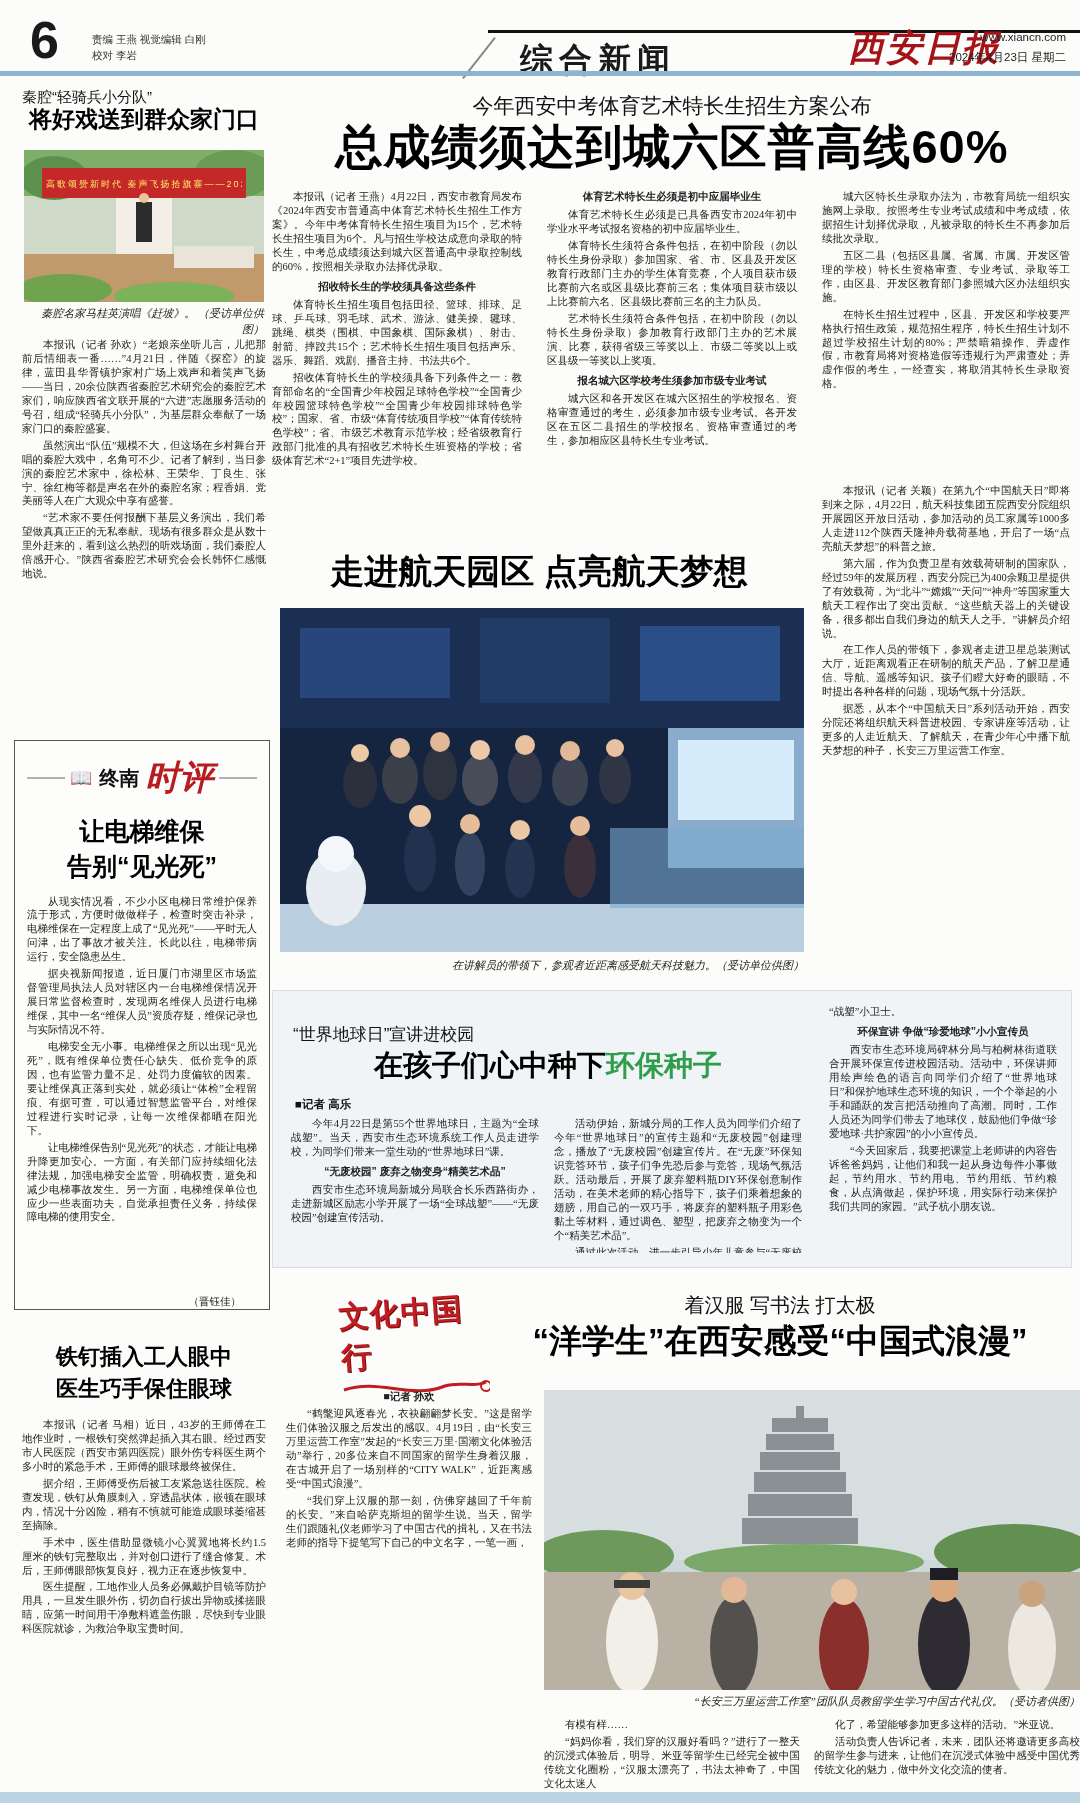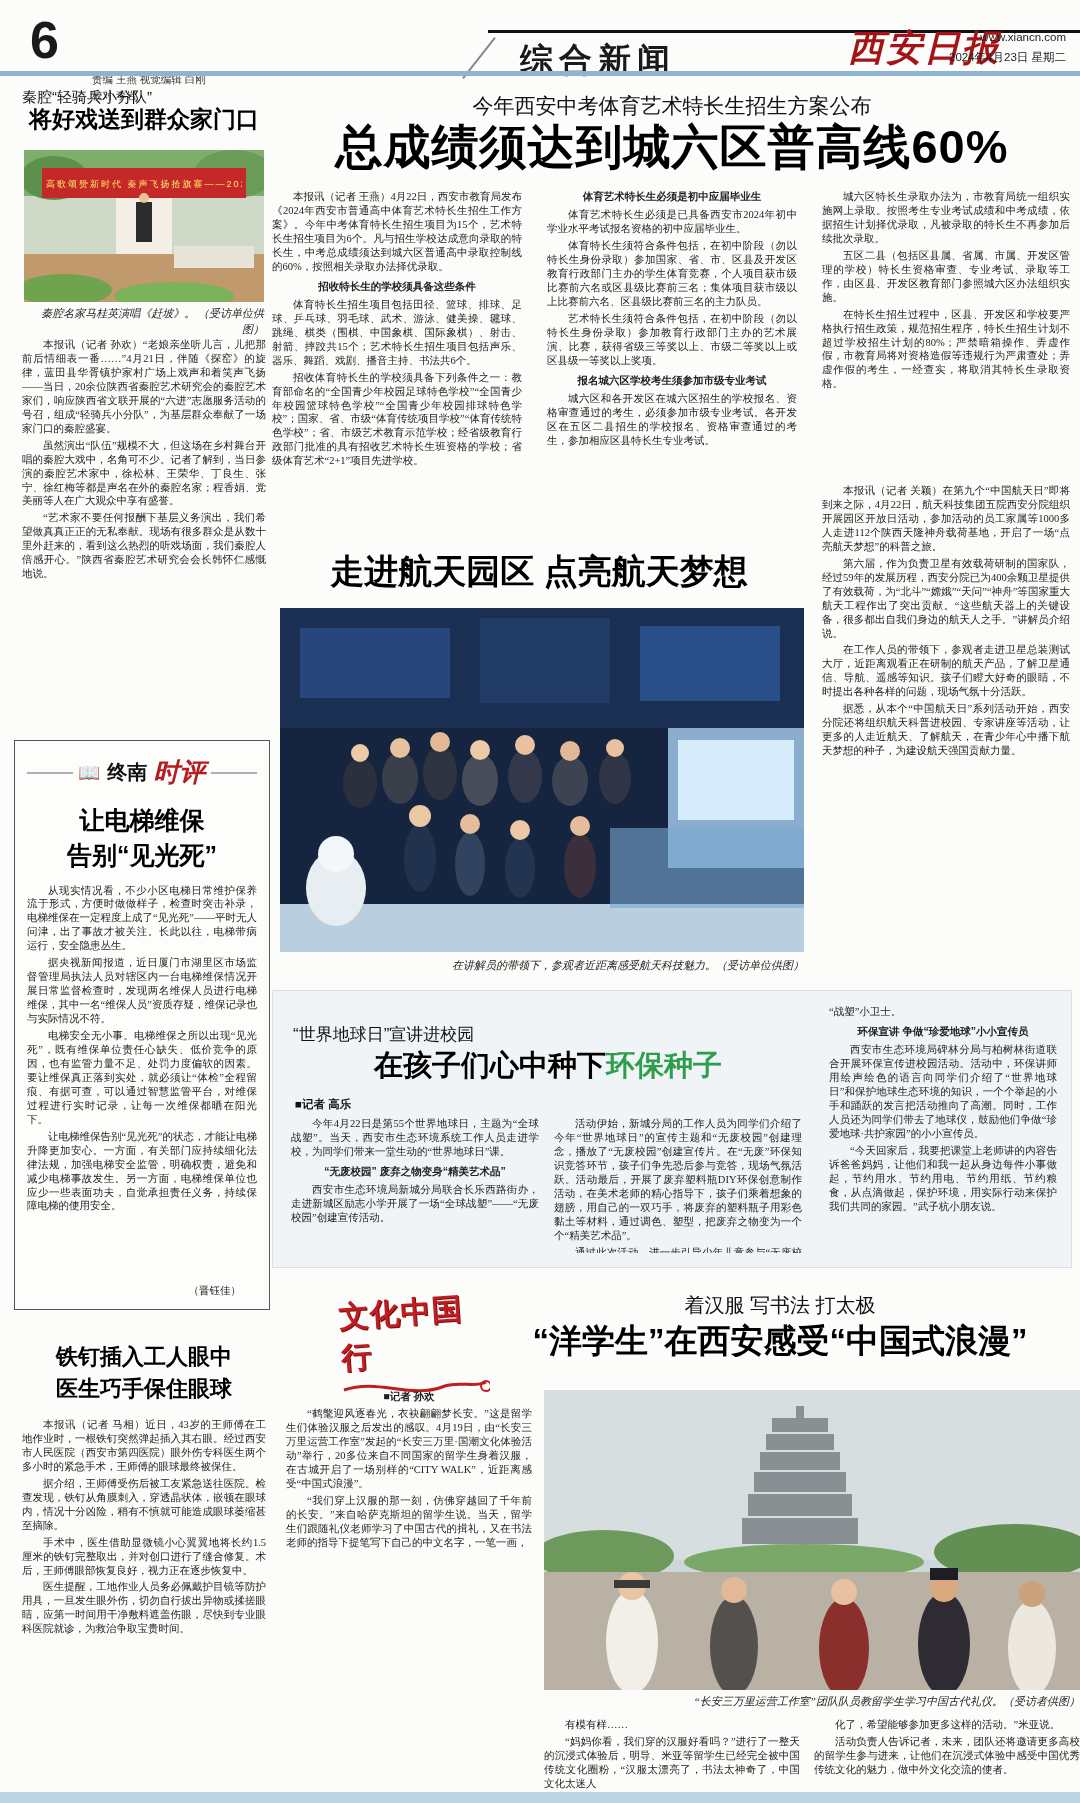--- a/index.html
+++ b/index.html
@@ -1,21 +1,21 @@
 <!DOCTYPE html>
 <html><head>
 <meta charset="utf-8">
 <style>
   html,body{margin:0;padding:0;background:#e8e8e4;}
   .page{position:relative;width:1080px;height:1803px;margin:0 auto;background:#fcfcfa;overflow:hidden;
         font-family:"Liberation Serif",serif;color:#1a1a1a;}
   .abs{position:absolute;}
   
   .pageno{font-family:"Liberation Sans",sans-serif;font-weight:bold;font-size:52px;line-height:1;}
-  .staff{font-family:"Liberation Sans",sans-serif;font-size:10.5px;color:#333;line-height:1.5;margin-top:40px;}
+  .staff{font-family:"Liberation Sans",sans-serif;font-size:10.5px;color:#333;line-height:1.5;}
   .section-title{font-family:"Liberation Sans",sans-serif;font-weight:bold;font-size:33px;letter-spacing:6px;}
   .mast-rule-top{height:3px;background:#111;}
   .mast-slash{width:2px;height:52px;background:#888;transform:rotate(38deg);}
   .paper-logo{font-family:"Liberation Serif",serif;font-weight:bold;font-style:italic;font-size:36px;color:#a31318;letter-spacing:2px;}
   .mast-right{font-family:"Liberation Sans",sans-serif;font-size:11.5px;color:#222;text-align:right;line-height:1.7;}
   .blue-rule{background:#8fb4cf;}
   
   .kicker{font-family:"Liberation Sans",sans-serif;font-size:15px;color:#111;}
   .kicker-lg{font-family:"Liberation Sans",sans-serif;font-size:21px;text-align:center;color:#111;font-weight:500;}
   .headline{font-family:"Liberation Sans",sans-serif;font-weight:bold;color:#000;text-align:center;line-height:1.15;}
@@ -24,21 +24,21 @@
   .subhead{font-family:"Liberation Sans",sans-serif;font-weight:bold;font-size:13px;text-align:center;
            margin:6px 0 5px 0 !important;text-indent:0 !important;line-height:1.25 !important;}
   .byline{font-family:"Liberation Sans",sans-serif;font-weight:bold;font-size:11.5px;color:#111;text-align:center;}
   .caption{font-size:11px;font-style:italic;color:#222;text-align:right;line-height:1.45;}
   .sig{text-align:right;font-size:10.5px;}
   
   .sp-box{border:1px solid #555;background:#fdfdfb;}
   .sp-logo-line{height:2px;background:#b0b0b0;flex:1;}
   .sp-logo{display:flex;align-items:center;gap:6px;justify-content:center;}
   .sp-logo-black{font-family:"Liberation Sans",sans-serif;font-weight:bold;font-size:20px;color:#111;}
-  .sp-logo-red{font-family:"Liberation Serif",serif;font-weight:bold;font-style:italic;font-size:26px;color:#b51d22;}
+  .sp-logo-red{font-family:"Liberation Serif",serif;font-weight:bold;font-style:italic;font-size:34px;color:#b51d22;}
   
   .earth-box{background:#f1f4f6;border:1px solid #d9dee2;}
   .green{color:#2f9e4c;}
   
   .cul-logo{font-family:"Liberation Serif",serif;font-weight:bold;font-size:30px;color:#c01d23;
             transform:rotate(-4deg);letter-spacing:1px;text-shadow:1px 1px 0 #7a0d10;}
   .cul-swirl{stroke:#c01d23;fill:none;stroke-width:3;}
   .photo{display:block;}
   .banner-text{position:absolute;color:#ffe86a;font-family:"Liberation Sans",sans-serif;font-size:9px;
                letter-spacing:2px;white-space:nowrap;overflow:hidden;}
@@ -187,21 +187,21 @@
       <circle cx="56" cy="246" r="18" fill="#f4f7fa"></circle>
       <rect x="330" y="220" width="194" height="80" fill="#7aa9cf" opacity="0.6"></rect>
     </svg>
   </div>
   <div class="abs caption" style="left:280px;top:958px;width:524px;">在讲解员的带领下，参观者近距离感受航天科技魅力。（受访单位供图）</div>
 
   <div class="abs col" style="left:822px;top:484px;width:248px;height:494px;">
       <p>本报讯（记者 关颖）在第九个“中国航天日”即将到来之际，4月22日，航天科技集团五院西安分院组织开展园区开放日活动，参加活动的员工家属等1000多人走进112个陕西天隆神舟载荷基地，开启了一场“点亮航天梦想”的科普之旅。</p>
       <p>第六届，作为负责卫星有效载荷研制的国家队，经过59年的发展历程，西安分院已为400余颗卫星提供了有效载荷，为“北斗”“嫦娥”“天问”“神舟”等国家重大航天工程作出了突出贡献。“这些航天器上的关键设备，很多都出自我们身边的航天人之手。”讲解员介绍说。</p>
       <p>在工作人员的带领下，参观者走进卫星总装测试大厅，近距离观看正在研制的航天产品，了解卫星通信、导航、遥感等知识。孩子们瞪大好奇的眼睛，不时提出各种各样的问题，现场气氛十分活跃。</p>
-      <p>据悉，从本个“中国航天日”系列活动开始，西安分院还将组织航天科普进校园、专家讲座等活动，让更多的人走近航天、了解航天，在青少年心中播下航天梦想的种子，为建设航天强国贡献力量。</p>
+      <p>据悉，从本个“中国航天日”系列活动开始，西安分院还将组织航天科普进校园、专家讲座等活动，让更多的人走近航天、了解航天，在青少年心中播下航天梦想的种子，长安三万里运营工作室。</p>
     </div>
 
   <div class="abs earth-box" style="left:272px;top:990px;width:798px;height:276px;">
     <div class="abs kicker" style="left:20px;top:32px;width:510px;font-size:17px;">“世界地球日”宣讲进校园</div>
     <div class="abs headline" style="left:20px;top:58px;width:510px;font-size:29px;">
       <span>在孩子们心中种下</span><span class="green">环保种子</span>
     </div>
     <div class="abs byline" style="left:22px;top:106px;">■记者 高乐</div>
 
     <div class="abs col" style="left:18px;top:126px;width:248px;height:136px;">

